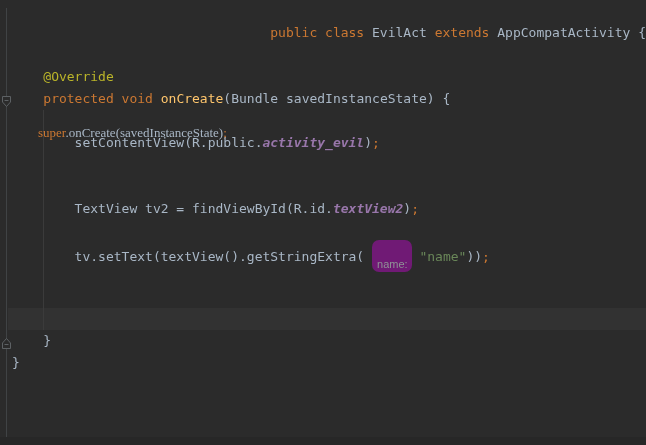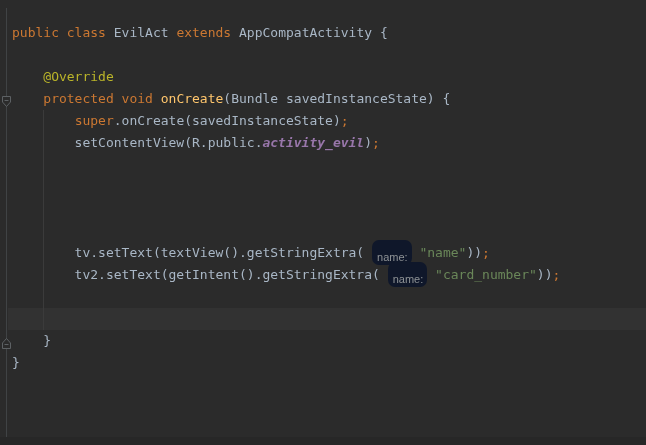--- a/index.html
+++ b/index.html
@@ -34,24 +34,24 @@
   }
   .tok-plain{color:#a9b7c6;}
   .tok-kw{color:#cc7832;}
   .tok-ann{color:#bbb529;}
   .tok-method{color:#ffc66d;}
   .tok-str{color:#6a8759;}
   .tok-field{color:#9876aa;font-style:italic;font-weight:bold;}
   .tok-semi{color:#cc7832;}
   .tok-hint{
     display:inline-block;
-    background:#0f172a;color:#8f9396;
+    background:#701a75;color:#8f9396;
     font-family:"Liberation Sans",sans-serif;
     font-size:11px;line-height:13px;
-    padding:11px 4px 1px 5px;border-radius:7px;
+    padding:18px 4px 1px 5px;border-radius:7px;
     vertical-align:middle;margin-top:-2px;
   }
   .fold-marker{
     position:absolute;left:1px;width:11px;height:13px;z-index:4;
   }
 </style>
 </head>
 <body>
 
 <div id="bottom-edge"></div>
@@ -66,27 +66,27 @@
       <path d="M1.5 1.5 H9.5 V7 L5.5 11.5 L1.5 7 Z" fill="#2b2b2b" stroke="#5d6164" stroke-width="1"></path>
       <path d="M3.5 5.5 H7.5" stroke="#5d6164" stroke-width="1"></path>
     </svg>
   </div>
   <div class="fold-marker" style="top: 335px;">
     <svg width="11" height="13" viewBox="0 0 11 13">
       <path d="M1.5 11.5 H9.5 V6 L5.5 1.5 L1.5 6 Z" fill="#2b2b2b" stroke="#5d6164" stroke-width="1"></path>
       <path d="M3.5 7.5 H7.5" stroke="#5d6164" stroke-width="1"></path>
     </svg>
   </div>
-<div class="code-line" style="top: 22px;"><span class="tok-kw">public</span><span class="tok-plain"> </span><span class="tok-kw">class</span><span class="tok-plain"> EvilAct </span><span class="tok-kw">extends</span><span class="tok-plain"> AppCompatActivity {</span></div>
+<div class="code-line" style="top: 22px; text-align: right;"><span class="tok-kw">public</span><span class="tok-plain"> </span><span class="tok-kw">class</span><span class="tok-plain"> EvilAct </span><span class="tok-kw">extends</span><span class="tok-plain"> AppCompatActivity {</span></div>
     <div class="code-line" style="top: 44px;"></div>
     <div class="code-line" style="top: 66px;"><span class="tok-plain">    </span><span class="tok-ann">@Override</span></div>
     <div class="code-line" style="top: 88px;"><span class="tok-plain">    </span><span class="tok-kw">protected</span><span class="tok-plain"> </span><span class="tok-kw">void</span><span class="tok-plain"> </span><span class="tok-method">onCreate</span><span class="tok-plain">(Bundle savedInstanceState) {</span></div>
-    <div class="code-line" style="top: 110px;"><span class="tok-plain">        </span><span class="tok-kw">super</span><span class="tok-plain">.onCreate(savedInstanceState)</span><span class="tok-semi">;</span></div>
+    <div class="code-line" style="top: 122px; font-family: Liberation Serif, serif;"><span class="tok-plain">        </span><span class="tok-kw">super</span><span class="tok-plain">.onCreate(savedInstanceState)</span><span class="tok-semi">;</span></div>
     <div class="code-line" style="top: 132px;"><span class="tok-plain">        setContentView(R.public.</span><span class="tok-field">activity_evil</span><span class="tok-plain">)</span><span class="tok-semi">;</span></div>
     <div class="code-line" style="top: 154px;"></div>
+    <div class="code-line" style="top: 198px;"><span class="tok-plain">        TextView tv2 = findViewById(R.id.</span><span class="tok-field">textView2</span><span class="tok-plain">)</span><span class="tok-semi">;</span></div>
     <div class="code-line" style="top: 220px;"></div>
     <div class="code-line" style="top: 242px;"><span class="tok-plain">        tv.setText(textView().getStringExtra( </span><span class="tok-hint">name:</span><span class="tok-plain"> </span><span class="tok-str">"name"</span><span class="tok-plain">))</span><span class="tok-semi">;</span></div>
-    <div class="code-line" style="top: 264px;"><span class="tok-plain">        tv2.setText(getIntent().getStringExtra( </span><span class="tok-hint">name:</span><span class="tok-plain"> </span><span class="tok-str">"card_number"</span><span class="tok-plain">))</span><span class="tok-semi">;</span></div>
     <div class="code-line" style="top: 286px;"></div>
     <div class="code-line" style="top: 308px;"></div>
     <div class="code-line" style="top: 330px;"><span class="tok-plain">    }</span></div>
     <div class="code-line" style="top: 352px;"><span class="tok-plain">}</span></div>
   </div>
 
 </body></html>

